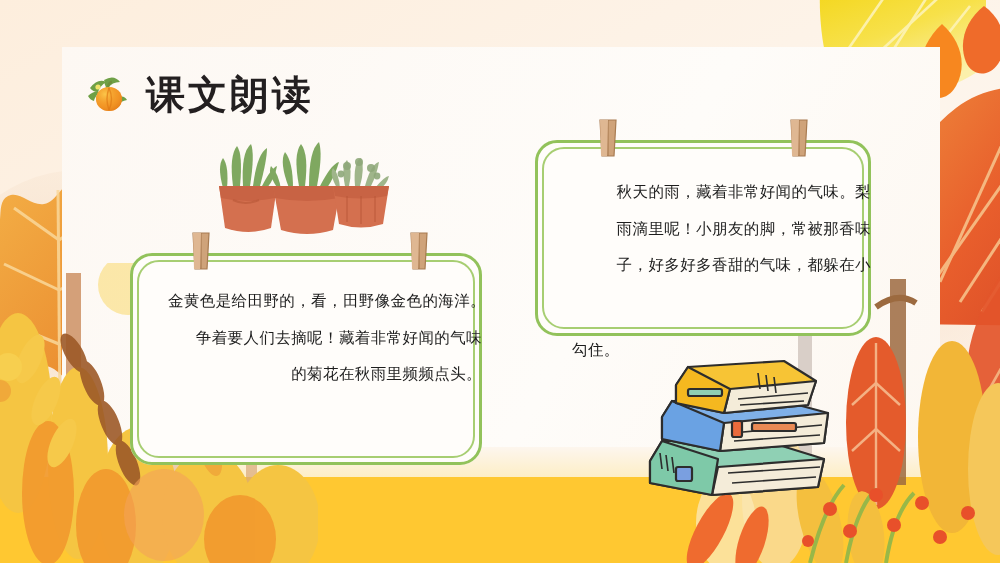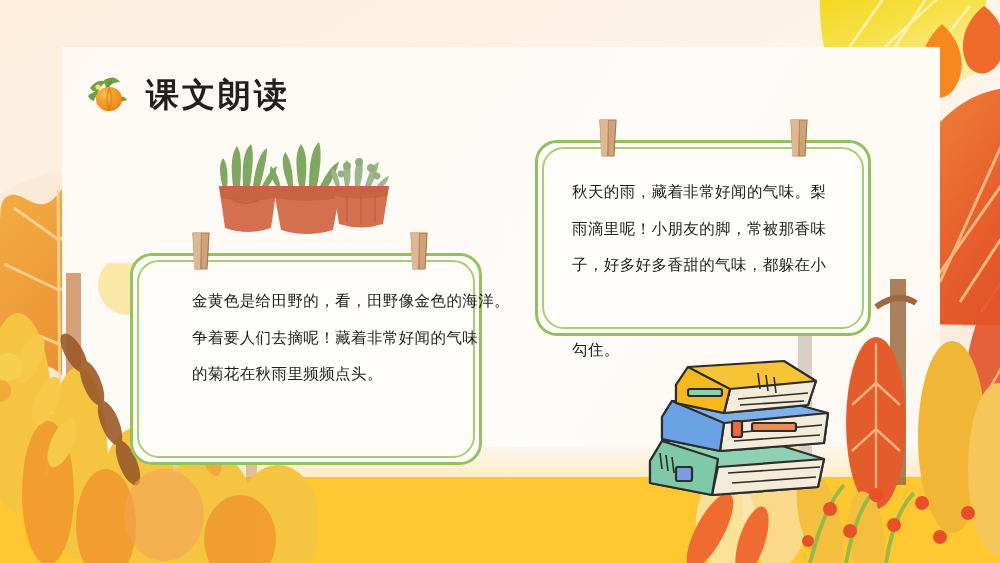--- a/index.html
+++ b/index.html
@@ -30,33 +30,33 @@
   .leaf-red-big{left:886px;top:86px;width:170px;height:240px;}
   .leaf-red-right2{left:946px;top:196px;width:150px;height:220px;}
 
   
   .forest-left{position:absolute;left:-12px;bottom:0;width:330px;height:300px;}
   .forest-right{position:absolute;right:-10px;bottom:0;width:330px;height:290px;}
 
   
   .hdr{position:absolute;left:84px;top:72px;display:flex;align-items:center;gap:18px;}
   .pumpkin-icon{width:44px;height:44px;display:block;}
-  .page-title{font-size:33px;font-weight:bold;color:#231f20;letter-spacing:3px;line-height:1;}
+  .page-title{font-size:39px;font-weight:bold;color:#231f20;letter-spacing:3px;line-height:1;}
 
   
   .card{position:absolute;}
   .card-frame{position:absolute;inset:0;border-radius:22px;background:#fffdfa;}
   .card-frame .line-outer,
   .card-frame .line-inner{position:absolute;border-radius:22px;border:3px solid #8cbf52;}
   .card-frame .line-outer{inset:0;opacity:.95;}
   .card-frame .line-inner{inset:7px;border-width:2.5px;border-color:#9dc963;opacity:.9;}
-  .card-text{position:relative;color:#1d1d1d;font-size:15.5px;line-height:2.36;letter-spacing:.4px;}
+  .card-text{position:relative;color:#1d1d1d;font-size:15.5px;line-height:2.36;letter-spacing:.4px;text-align:right;}
   .card-text p{margin:0;white-space:nowrap;}
 
-  .card-left{left:130px;top:253px;width:352px;height:212px;padding-left:24px;}
+  .card-left{left:130px;top:253px;width:352px;height:212px;}
   .card-left .card-text{padding:30px 0 0 38px;}
   .card-right{left:535px;top:140px;width:336px;height:196px;}
   .card-right .card-text{padding:34px 0 0 37px;}
   .card-right .overflow-line{position:absolute;left:37px;top:192px;white-space:nowrap;}
 
   
   .pin{position:absolute;width:22px;height:40px;}
   .pin svg{display:block;width:100%;height:100%;}
 
   

